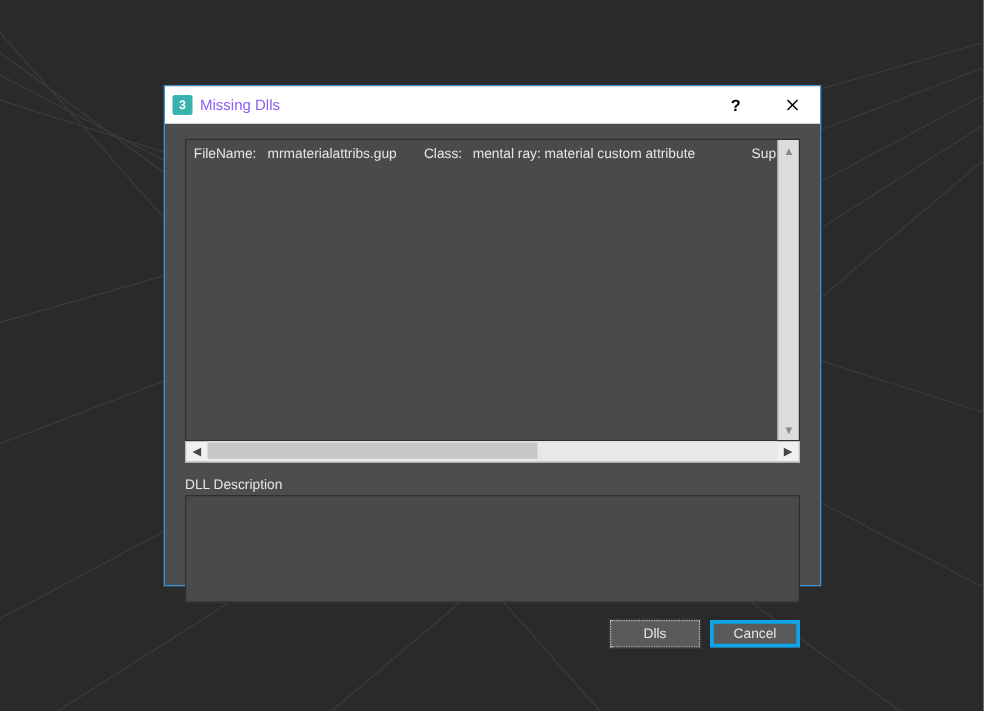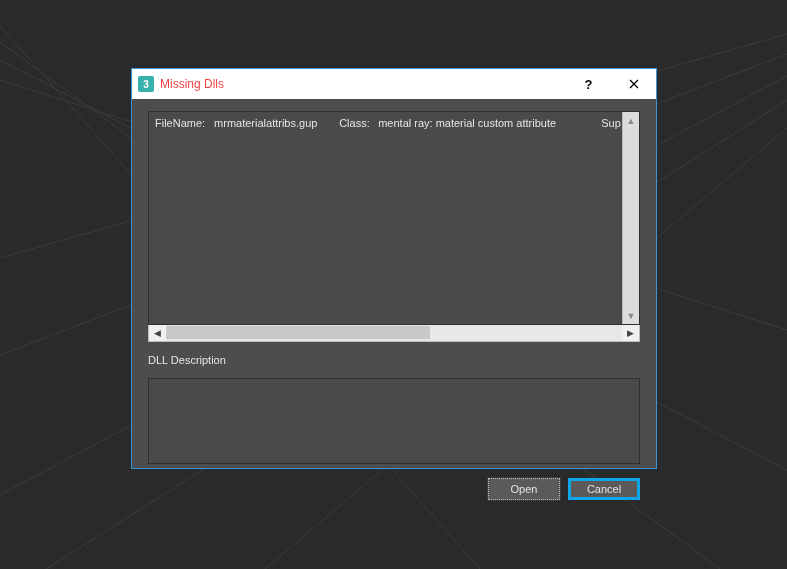--- a/index.html
+++ b/index.html
@@ -48,21 +48,21 @@
       font-weight: bold;
       display: flex;
       align-items: center;
       justify-content: center;
       border-radius: 2px;
       margin-right: 6px;
     }
     
     .titlebar .title {
       font-size: 12px;
-      color: #ef4444;
+      color: #8b5cf6;
       flex: 0 0 auto;
     }
     
     .titlebar .spacer { flex: 1; }
     
     .titlebar .tb-btn {
       width: 45px;
       height: 30px;
       display: flex;
       align-items: center;
@@ -78,21 +78,21 @@
       padding: 12px 16px 12px 16px;
       display: flex;
       flex-direction: column;
       color: #e6e6e6;
       font-size: 11px;
     }
     
     .list-frame {
       border: 1px solid #2f2f2f;
       background: #4a4a4a;
-      height: 214px;
+      height: 242px;
       display: flex;
     }
     
     .list-content {
       flex: 1;
       padding: 4px 6px;
       overflow: hidden;
       white-space: nowrap;
     }
     .list-content .row { line-height: 15px; }
@@ -148,21 +148,21 @@
       position: absolute;
       left: 0;
       top: 1px;
       height: 13px;
       width: 58%;
       background: #c8c8c8;
     }
     
     .desc-label {
       margin-top: 12px;
-      margin-bottom: 12px;
+      margin-bottom: 2px;
     }
     
     .desc-frame {
       border: 1px solid #2f2f2f;
       background: #4a4a4a;
       height: 86px;
     }
     
     .button-row {
       margin-top: 14px;
@@ -241,18 +241,18 @@
         <div class="htrack">
           <div class="hthumb"></div>
         </div>
         <div class="harrow">▶</div>
       </div>
 
       <div class="desc-label">DLL Description</div>
       <div class="desc-frame"></div>
 
       <div class="button-row">
-        <div class="btn primary">Open</div>
+        <div class="btn primary">Dlls</div>
         <div class="btn">Cancel</div>
       </div>
     </div>
   </div>
 </div>
 
 </body></html>

